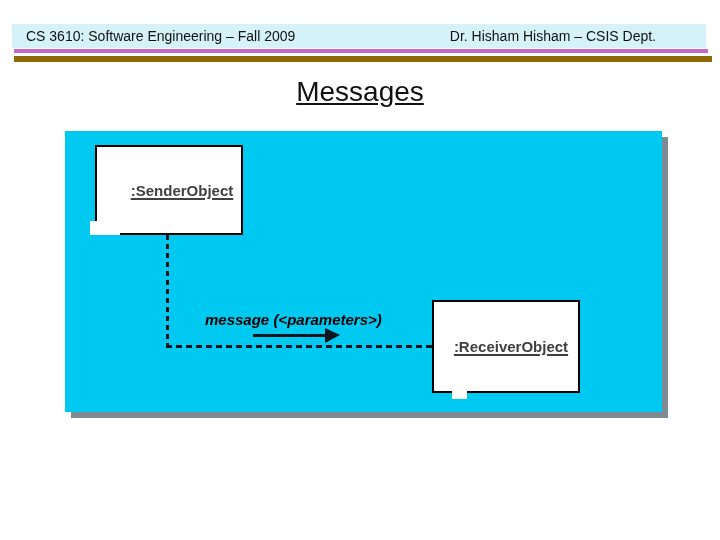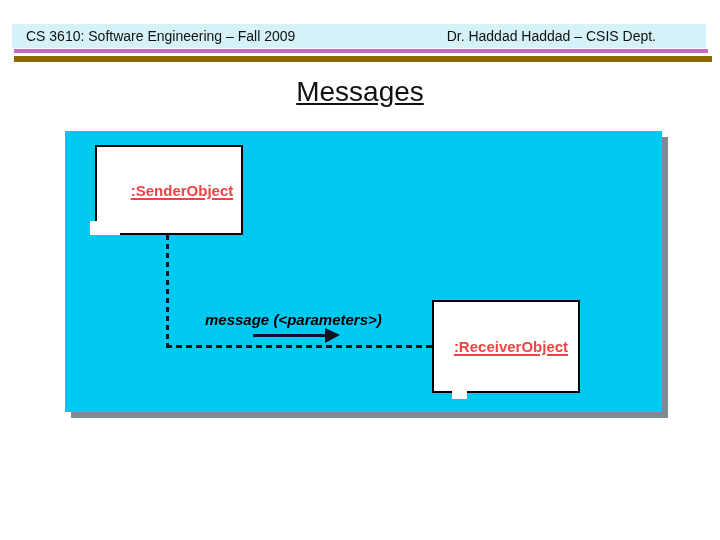--- a/index.html
+++ b/index.html
@@ -40,21 +40,21 @@
   }
 
   .obj-box {
     position: absolute; background: #ffffff; border: 2px solid #000000;
     box-sizing: border-box; z-index: 2;
     display: flex; align-items: center; justify-content: center;
   }
   .obj-box.sender   { left: 95px;  top: 145px; width: 148px; height: 90px; }
   .obj-box.receiver { left: 432px; top: 300px; width: 148px; height: 93px; }
   .obj-label {
-    font-size: 15px; font-weight: bold; color: #ef4444;
+    font-size: 15px; font-weight: bold; color: #404040;
     text-decoration: underline; text-decoration-thickness: 2px;
     text-underline-offset: 2px; white-space: nowrap;
   }
   .obj-box.sender .obj-label { transform: translateX(13px); }
   .obj-box.receiver .obj-label { transform: translateX(5px); text-align: right; }
 
   .notch { position: absolute; background: #ffffff; z-index: 3; }
   .notch.sender-notch   { left: 90px;  top: 221px; width: 30px; height: 14px; }
   .notch.receiver-notch { left: 452px; top: 391px; width: 15px; height: 8px; }
 
@@ -82,21 +82,21 @@
     border-top: 7px solid transparent; border-bottom: 8px solid transparent;
   }
 </style>
 </head>
 <body>
 
 <div class="slide">
 
   <div class="header-band">
     <span class="hdr left">CS 3610: Software Engineering – Fall 2009</span>
-    <span class="hdr right">Dr. Haddad Haddad – CSIS Dept.</span>
+    <span class="hdr right">Dr. Hisham Hisham – CSIS Dept.</span>
   </div>
 
   <div class="rule purple"></div>
   <div class="rule olive"></div>
 
   <h1 class="title">Messages</h1>
 
   <div class="panel"></div>
 
   <div class="obj-box sender">

